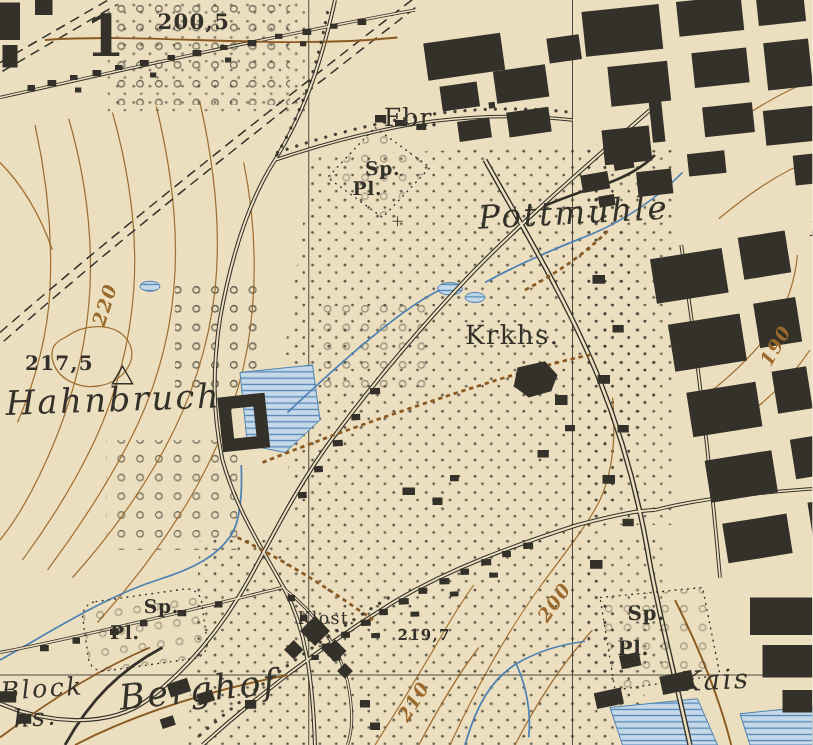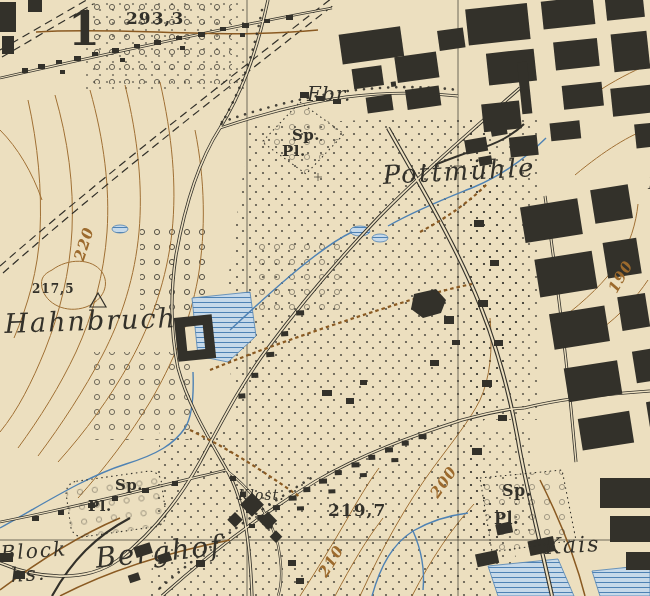--- a/index.html
+++ b/index.html
@@ -8,21 +8,21 @@
   }
   html,body{margin:0;padding:0;}
   .map-wrap{
     position:relative; width:650px; height:596px;
     background:var(--paper); overflow:hidden;
     font-family:"DejaVu Serif", serif; color:var(--ink);
   }
   .map-wrap svg{position:absolute;left:0;top:0;}
   .lbl{position:absolute; white-space:nowrap; line-height:1; transform-origin:0 0;}
   .place{font-style:italic; letter-spacing:2px;}
-  .abbr{font-style:italic; letter-spacing:1px;}
+  .abbr{letter-spacing:1px;}
   .upright{font-style:normal; letter-spacing:0.5px;font-weight:bold;}
   .spot{font-weight:bold; letter-spacing:1px;}
   .cnum{color:var(--contour); font-weight:bold; font-style:italic; letter-spacing:1px;}
   .ink-s{stroke:var(--ink); fill:none;}
   .paper-s{stroke:var(--paper); fill:none;}
   .ink-f{fill:var(--ink); stroke:none;}
   .con-s{stroke:var(--contour); fill:none; stroke-width:1;}
   .trk-s{stroke:var(--track); fill:none;}
   .wat-s{stroke:var(--water); fill:none; stroke-width:1.4;}
   .pond{fill:url(#hatch); stroke:var(--water); stroke-width:0.8;}
@@ -313,33 +313,34 @@
     <rect class="parkline" x="68" y="476" width="96" height="56" rx="12" transform="rotate(-8 116 504)"></rect>
     <polygon class="parkline" points="480,478 562,470 576,540 492,552"></polygon>
   </g>
 
   <g>
     <polygon points="98,293 106,307 90,307" fill="none" stroke="var(--ink)" stroke-width="1.2"></polygon>
   </g>
 </svg>
 
 <span class="lbl spot" style="left:68px;top:6px;font-size:46px;">1</span>
-<span class="lbl spot" style="left:126px;top:10px;font-size:17px;">293,3</span>
+<span class="lbl spot" style="left:126px;top:10px;font-size:17px;">200,5</span>
 <span class="lbl abbr" style="left:307px;top:84px;font-size:20px;">Fbr.</span>
 <span class="lbl upright" style="left:292px;top:128px;font-size:15px;">Sp.</span>
 <span class="lbl upright" style="left:282px;top:144px;font-size:15px;">Pl.</span>
 <span class="lbl place" style="left:382px;top:162px;font-size:26px;transform:rotate(-3deg);">Pottmühle</span>
+<span class="lbl abbr" style="left:372px;top:258px;font-size:21px;">Krkhs.</span>
 <span class="lbl cnum" style="left:72px;top:258px;font-size:15px;transform:rotate(-72deg);">220</span>
-<span class="lbl spot" style="left:32px;top:283px;font-size:12px;">217,5</span>
+<span class="lbl spot" style="left:20px;top:283px;font-size:16px;">217,5</span>
 <span class="lbl place" style="left:4px;top:310px;font-size:27px;transform:rotate(-2deg);">Hahnbruch</span>
 <span class="lbl cnum" style="left:606px;top:288px;font-size:15px;transform:rotate(-60deg);">190</span>
 <span class="lbl cnum" style="left:428px;top:492px;font-size:15px;transform:rotate(-55deg);">200</span>
 <span class="lbl cnum" style="left:316px;top:572px;font-size:15px;transform:rotate(-58deg);">210</span>
 <span class="lbl abbr" style="left:238px;top:488px;font-size:14px;">Klost.</span>
-<span class="lbl spot" style="left:328px;top:502px;font-size:17px;">219,7</span>
+<span class="lbl spot" style="left:318px;top:502px;font-size:12px;">219,7</span>
 <span class="lbl upright" style="left:115px;top:478px;font-size:15px;">Sp.</span>
 <span class="lbl upright" style="left:88px;top:499px;font-size:15px;">Pl.</span>
 <span class="lbl upright" style="left:502px;top:483px;font-size:16px;">Sp.</span>
 <span class="lbl upright" style="left:494px;top:511px;font-size:16px;">Pl.</span>
 <span class="lbl place" style="left:0px;top:543px;font-size:20px;transform:rotate(-4deg);">Block</span>
 <span class="lbl place" style="left:10px;top:565px;font-size:20px;transform:rotate(-4deg);">hs.</span>
 <span class="lbl place" style="left:94px;top:545px;font-size:28px;transform:rotate(-6deg);">Berghof</span>
 <span class="lbl place" style="left:544px;top:536px;font-size:22px;transform:rotate(-3deg);">Kais</span>
 <span class="lbl place" style="left:648px;top:176px;font-size:16px;">Kü</span>
 

